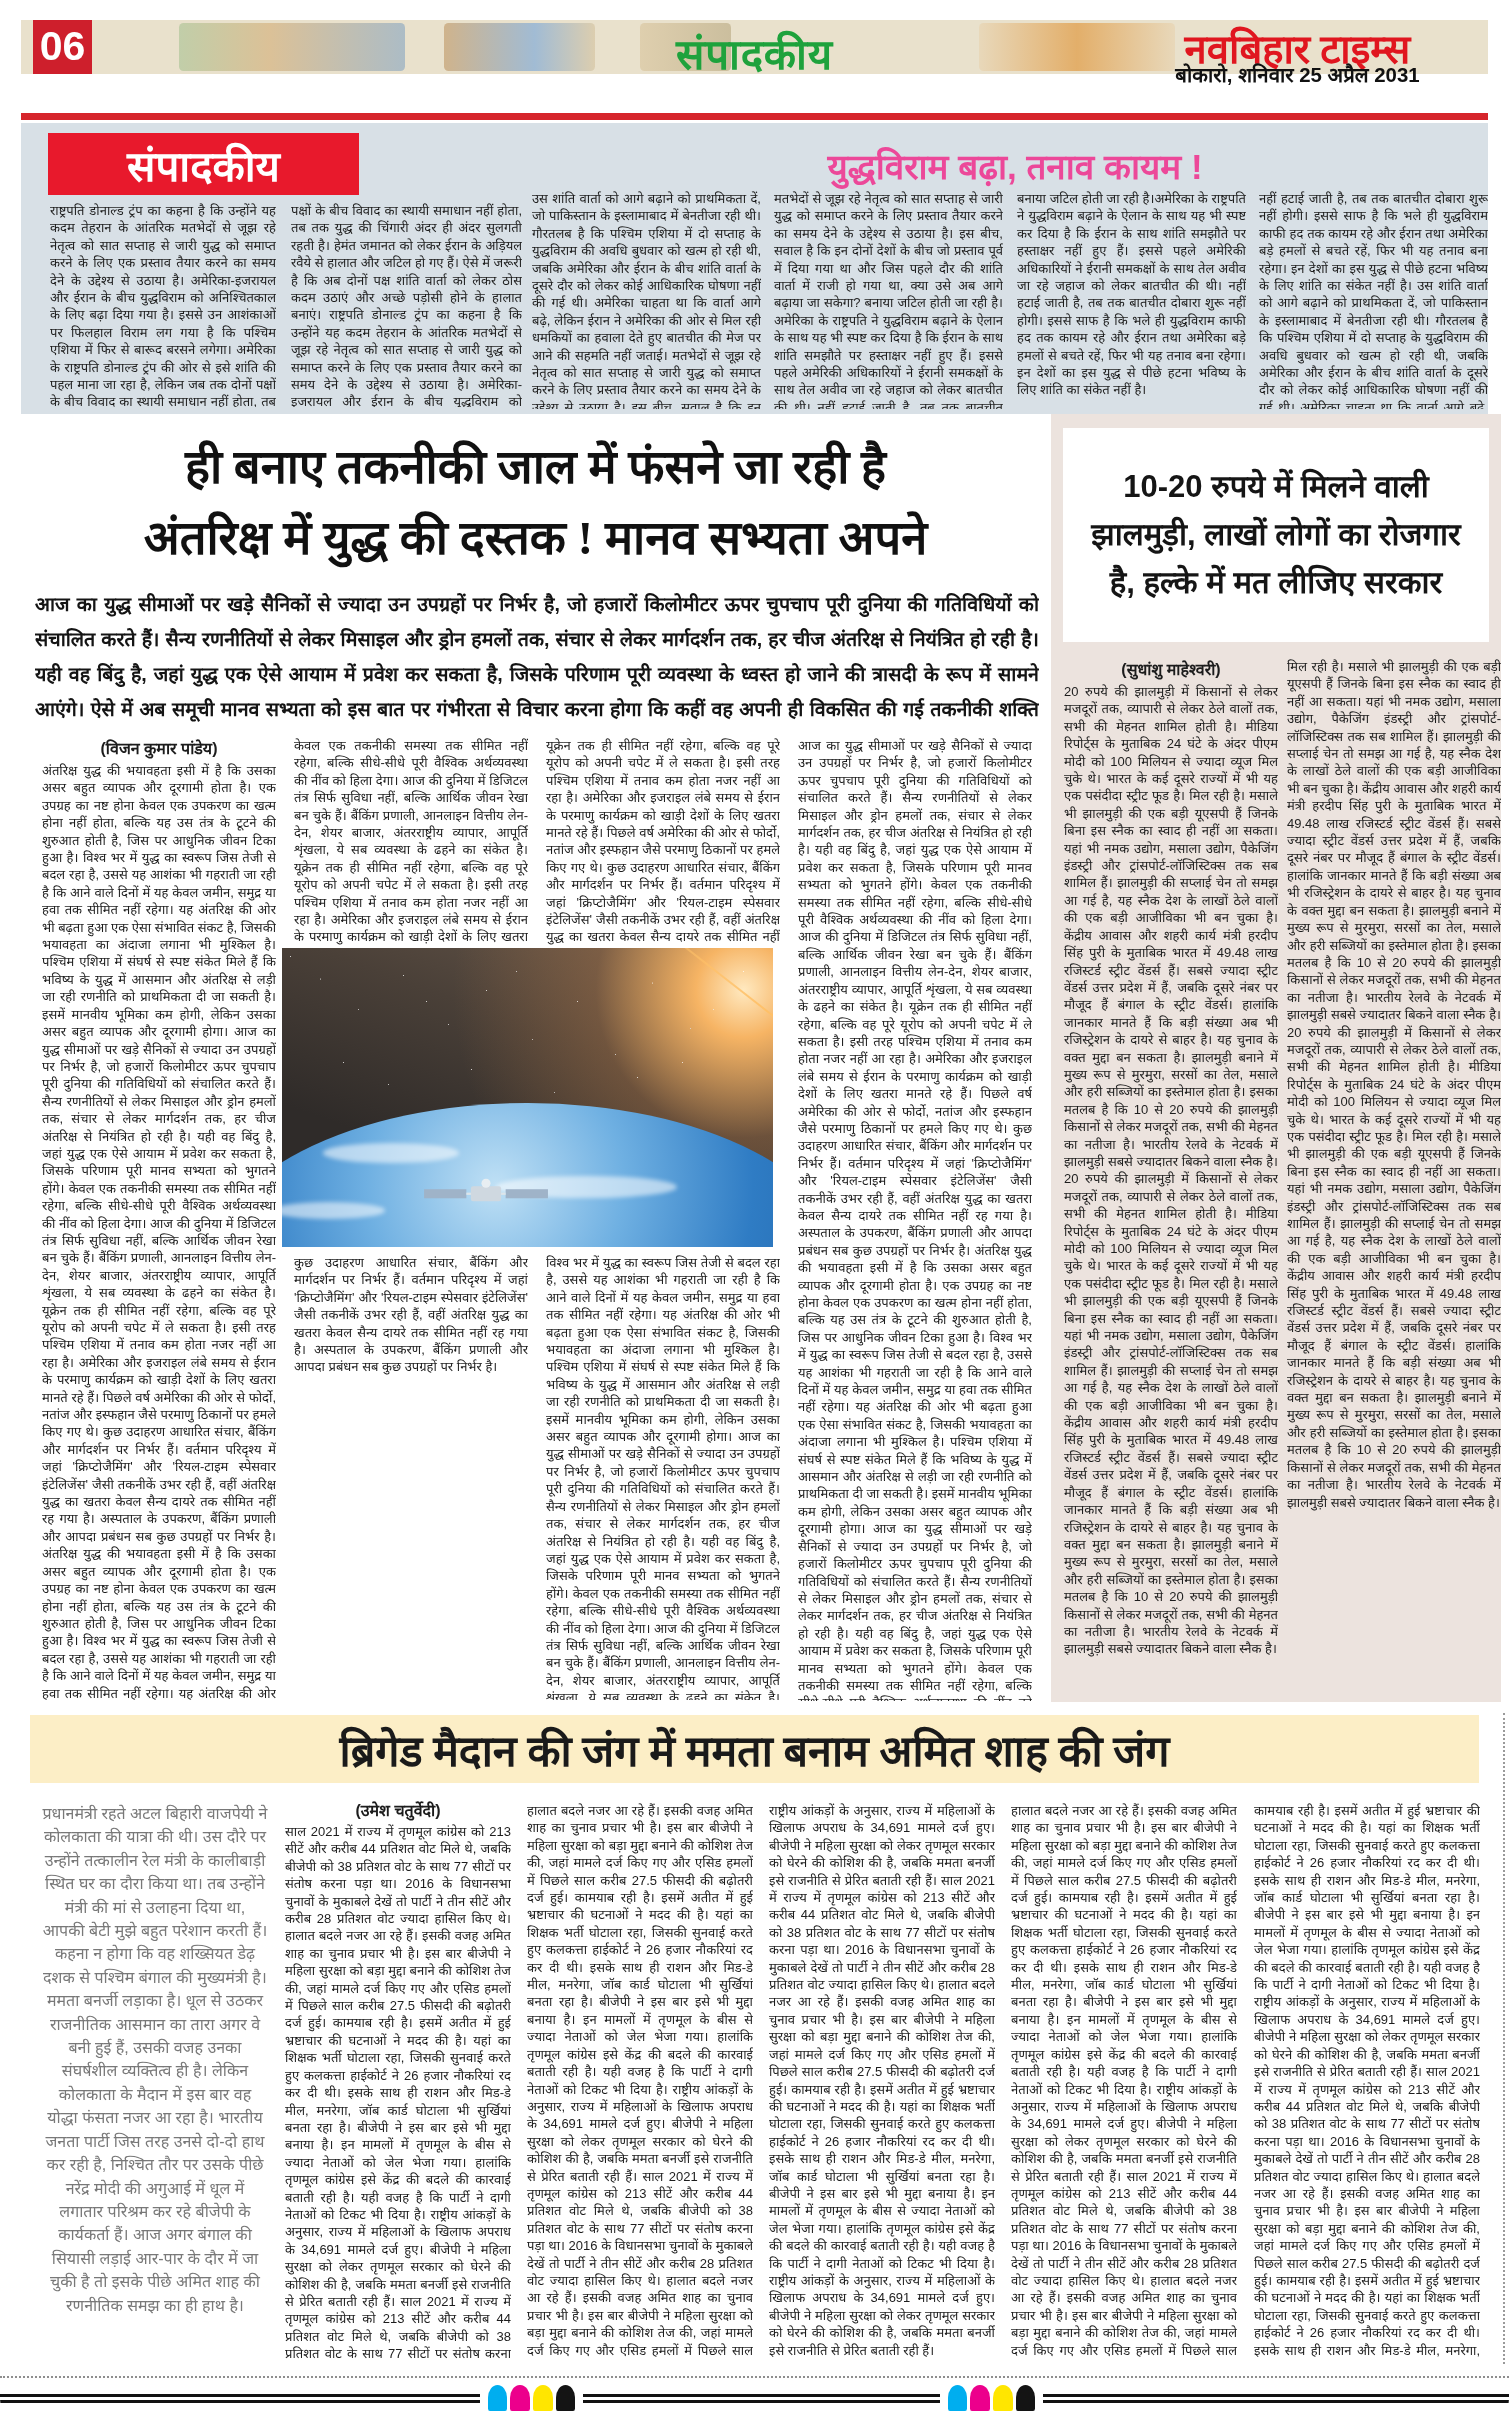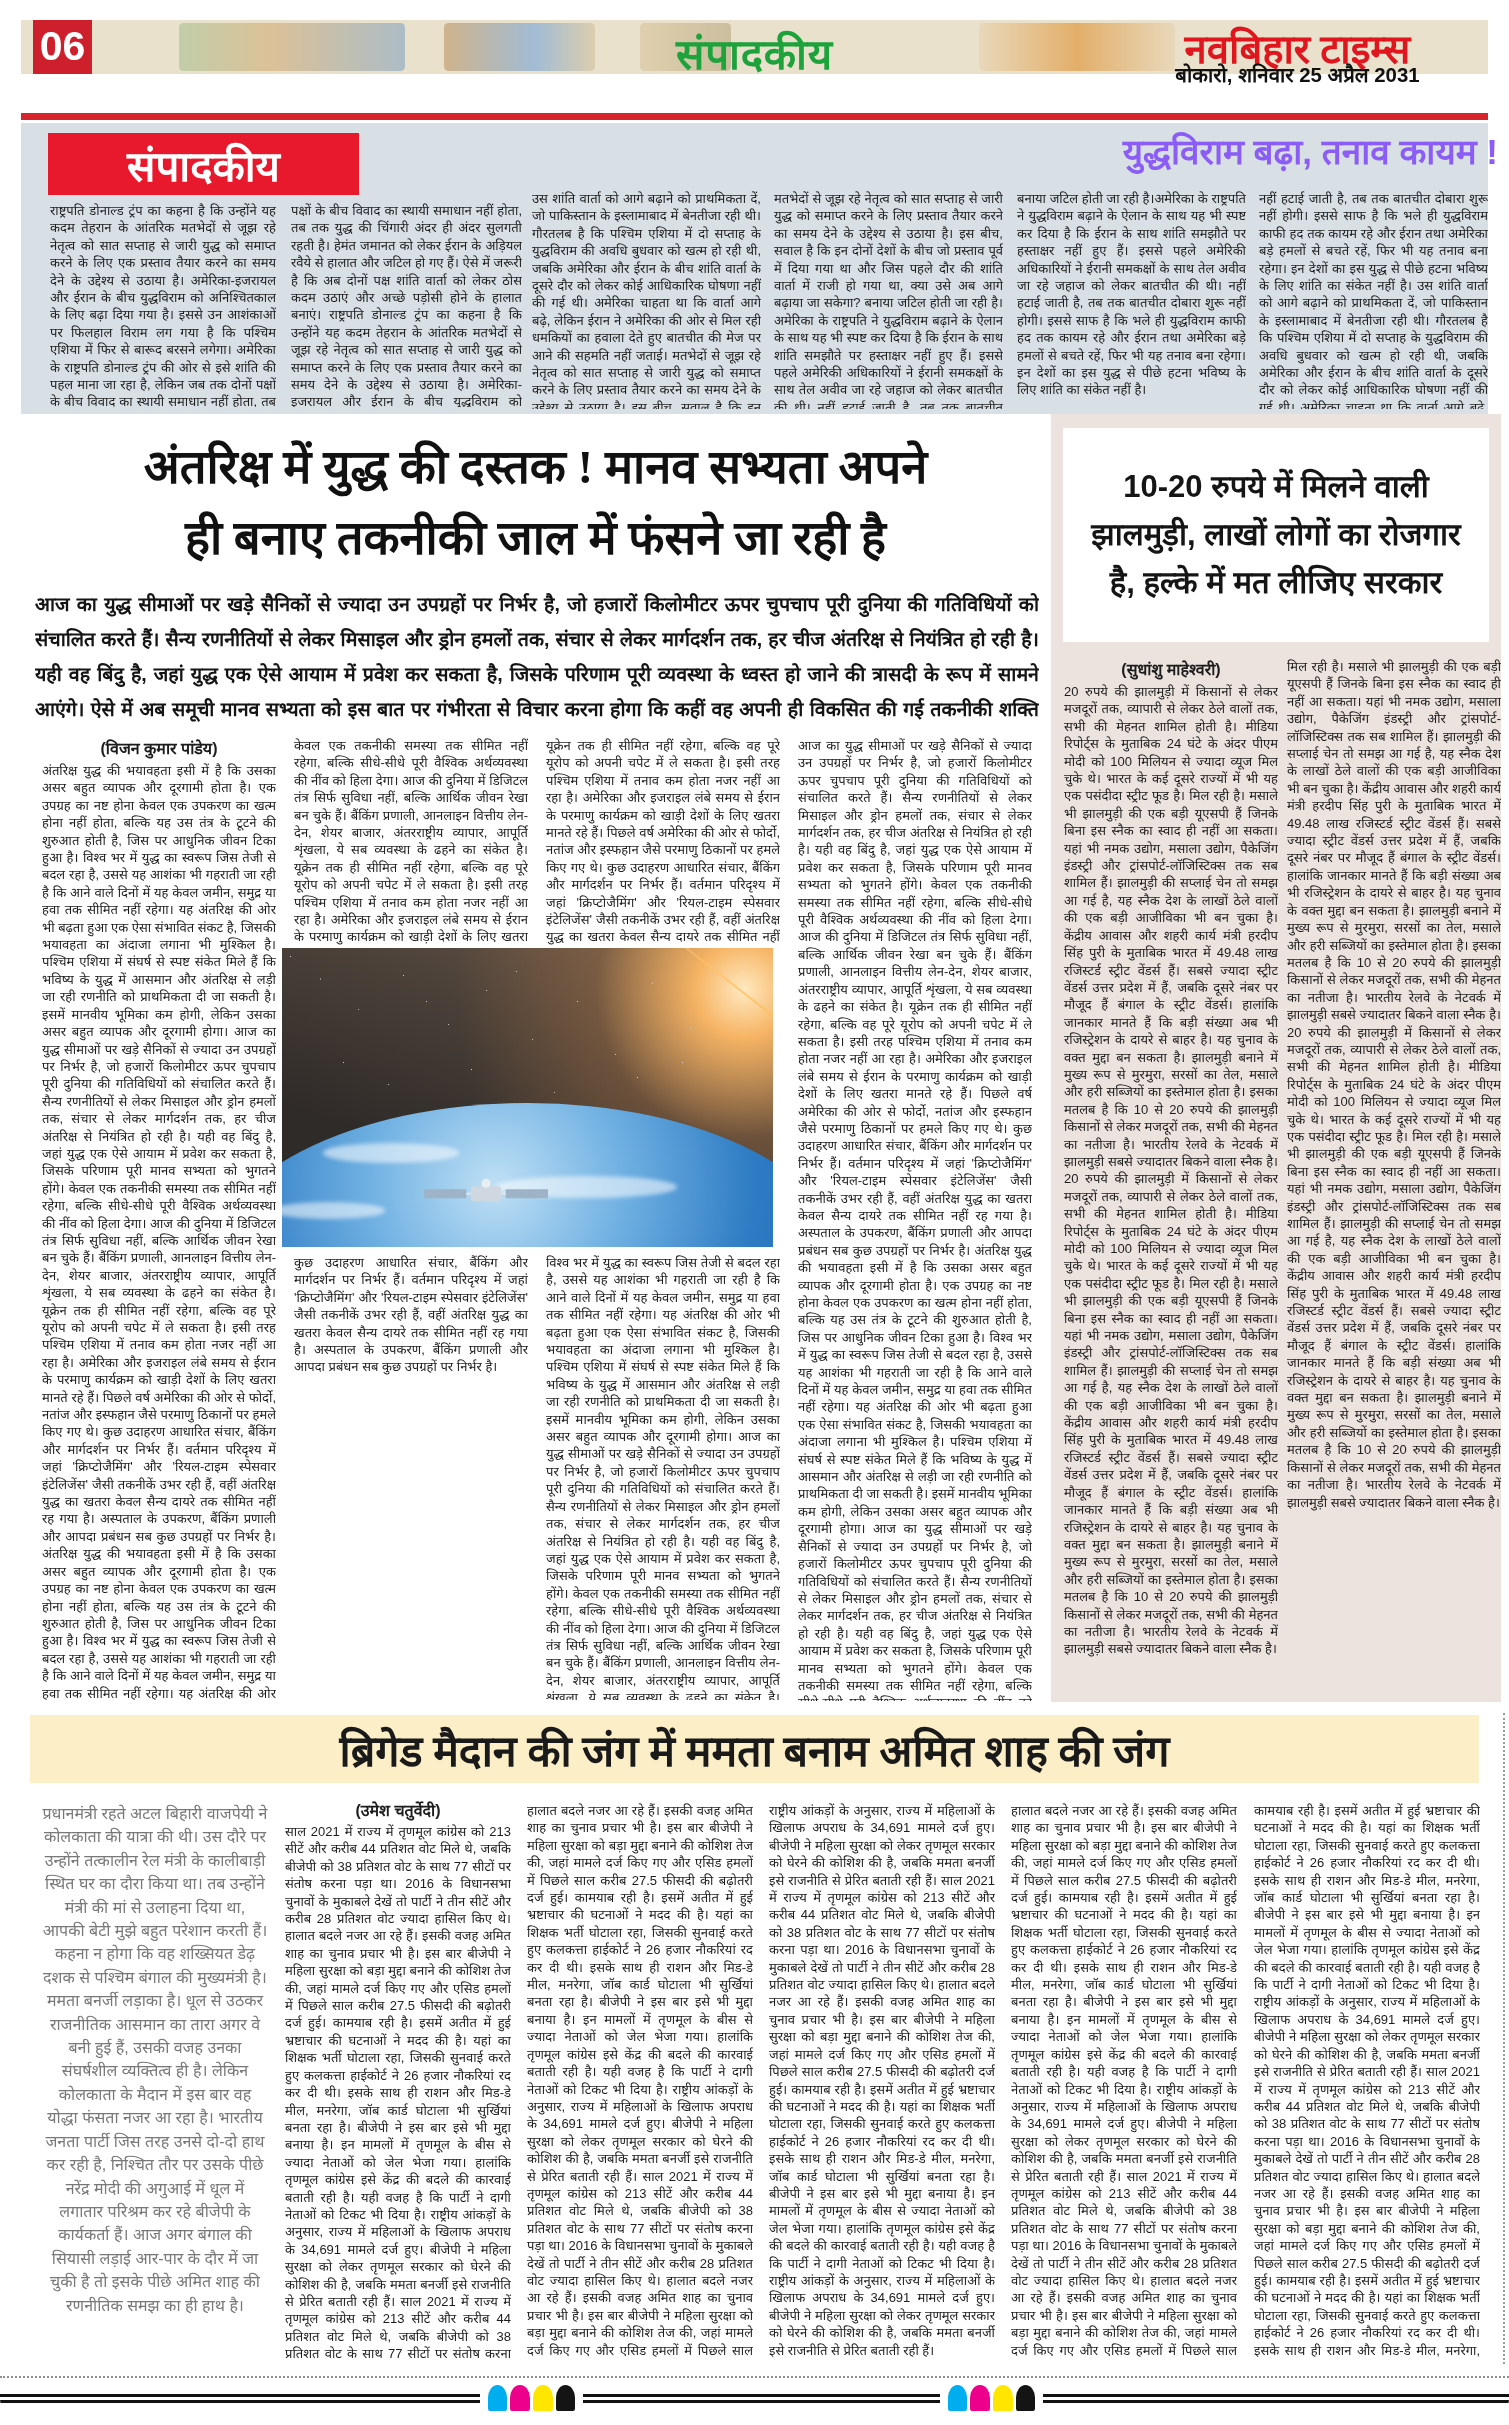--- a/index.html
+++ b/index.html
@@ -23,22 +23,22 @@
     font-size:40px; font-weight:bold; color:#e0161f; font-family:"Liberation Serif", serif; }
   .date-line { position:absolute; right:53px; top:60px; width:317px; text-align:center;
     font-size:20.4px; font-weight:bold; color:#111; }
   .red-rule { position:absolute; left:21px; top:113px; width:1467px; height:6.8px; background:#d6252c; }
 
   
   .top-band { position:absolute; left:21px; top:123px; width:1467px; height:291px; background:#d8e0e6; }
   .edit-box { position:absolute; left:48px; top:133px; width:311px; height:62px; background:#e8192c;
     color:#fff; font-size:42px; font-weight:bold; display:flex; align-items:center; justify-content:center; }
   .col { position:absolute; overflow:hidden; text-align:justify; font-size:13px; line-height:17.4px; color:#1d1d1d; }
-  .ceasefire-head { position:absolute; left:532px; top:127px; width:966px; height:47px; text-align:right;
-    font-size:35px; font-weight:bold; color:#8b5cf6; }
+  .ceasefire-head { position:absolute; left:532px; top:142px; width:966px; height:47px; text-align:center;
+    font-size:35px; font-weight:bold; color:#ec4899; }
 
   
   .space-head { position:absolute; left:30px; top:432px; width:1011px; height:148px; text-align:center;
     font-size:47px; line-height:71px; font-weight:bold; color:#111; font-family:"Liberation Serif", serif; }
   .space-lead { position:absolute; left:35px; top:587px; width:1004px; height:143px; overflow:hidden;
     font-size:19.6px; line-height:35px; font-weight:bold; text-align:justify; text-align-last:center; color:#141414; }
   .byline { font-weight:bold; text-align:center; font-size:16px; }
   .space-byline { position:absolute; left:42px; top:737px; width:234px; height:21px; }
   .photo { position:absolute; left:282px; top:948px; width:491px; height:299px; overflow:hidden;
     background:linear-gradient(200deg,#6b5a4c 0%,#4a4038 35%,#2f2b29 70%); }
@@ -104,22 +104,22 @@
   <div class="col" style="left:50px; top:202px; width:226px; height:205px;">राष्ट्रपति डोनाल्ड ट्रंप का कहना है कि उन्होंने यह कदम तेहरान के आंतरिक मतभेदों से जूझ रहे नेतृत्व को सात सप्ताह से जारी युद्ध को समाप्त करने के लिए एक प्रस्ताव तैयार करने का समय देने के उद्देश्य से उठाया है। अमेरिका-इजरायल और ईरान के बीच युद्धविराम को अनिश्चितकाल के लिए बढ़ा दिया गया है। इससे उन आशंकाओं पर फिलहाल विराम लग गया है कि पश्चिम एशिया में फिर से बारूद बरसने लगेगा। अमेरिका के राष्ट्रपति डोनाल्ड ट्रंप की ओर से इसे शांति की पहल माना जा रहा है, लेकिन जब तक दोनों पक्षों के बीच विवाद का स्थायी समाधान नहीं होता, तब तक युद्ध की चिंगारी अंदर ही अंदर सुलगती रहती है। हेमंत जमानत को लेकर ईरान के अड़ियल रवैये से हालात और जटिल हो गए हैं। ऐसे में जरूरी है कि अब दोनों पक्ष शांति वार्ता को लेकर ठोस कदम उठाएं और अच्छे पड़ोसी होने के हालात बनाएं।</div>
   <div class="col" style="left:291px; top:202px; width:231px; height:205px;">पक्षों के बीच विवाद का स्थायी समाधान नहीं होता, तब तक युद्ध की चिंगारी अंदर ही अंदर सुलगती रहती है। हेमंत जमानत को लेकर ईरान के अड़ियल रवैये से हालात और जटिल हो गए हैं। ऐसे में जरूरी है कि अब दोनों पक्ष शांति वार्ता को लेकर ठोस कदम उठाएं और अच्छे पड़ोसी होने के हालात बनाएं। राष्ट्रपति डोनाल्ड ट्रंप का कहना है कि उन्होंने यह कदम तेहरान के आंतरिक मतभेदों से जूझ रहे नेतृत्व को सात सप्ताह से जारी युद्ध को समाप्त करने के लिए एक प्रस्ताव तैयार करने का समय देने के उद्देश्य से उठाया है। अमेरिका-इजरायल और ईरान के बीच युद्धविराम को अनिश्चितकाल के लिए बढ़ा दिया गया है। इससे उन आशंकाओं पर फिलहाल विराम लग गया है कि पश्चिम एशिया में फिर से बारूद बरसने लगेगा। अमेरिका के राष्ट्रपति डोनाल्ड ट्रंप की ओर से इसे शांति की पहल माना जा रहा है, लेकिन जब तक दोनों पक्षों के बीच विवाद का स्थायी समाधान नहीं होता, तब तक युद्ध की चिंगारी अंदर ही अंदर सुलगती रहती है। हेमंत जमानत को लेकर ईरान के अड़ियल रवैये से हालात और जटिल हो गए हैं। ऐसे में जरूरी है कि अब दोनों पक्ष शांति वार्ता को लेकर ठोस कदम उठाएं और अच्छे पड़ोसी होने के हालात बनाएं।</div>
 
   <div class="ceasefire-head">युद्धविराम बढ़ा, तनाव कायम !</div>
   <div class="col" style="left:532px; top:190px; width:229px; height:219px;">उस शांति वार्ता को आगे बढ़ाने को प्राथमिकता दें, जो पाकिस्तान के इस्लामाबाद में बेनतीजा रही थी। गौरतलब है कि पश्चिम एशिया में दो सप्ताह के युद्धविराम की अवधि बुधवार को खत्म हो रही थी, जबकि अमेरिका और ईरान के बीच शांति वार्ता के दूसरे दौर को लेकर कोई आधिकारिक घोषणा नहीं की गई थी। अमेरिका चाहता था कि वार्ता आगे बढ़े, लेकिन ईरान ने अमेरिका की ओर से मिल रही धमकियों का हवाला देते हुए बातचीत की मेज पर आने की सहमति नहीं जताई। मतभेदों से जूझ रहे नेतृत्व को सात सप्ताह से जारी युद्ध को समाप्त करने के लिए प्रस्ताव तैयार करने का समय देने के उद्देश्य से उठाया है। इस बीच, सवाल है कि इन दोनों देशों के बीच जो प्रस्ताव पूर्व में दिया गया था और जिस पहले दौर की शांति वार्ता में राजी हो गया था, क्या उसे अब आगे बढ़ाया जा सकेगा? बनाया जटिल होती जा रही है।अमेरिका के राष्ट्रपति ने युद्धविराम बढ़ाने के ऐलान के साथ यह भी स्पष्ट कर दिया है कि ईरान के साथ शांति समझौते पर हस्ताक्षर नहीं हुए हैं। इससे पहले अमेरिकी अधिकारियों ने ईरानी समकक्षों के साथ तेल अवीव जा रहे जहाज को लेकर बातचीत की थी। नहीं हटाई जाती है, तब तक बातचीत दोबारा शुरू नहीं होगी। इससे साफ है कि भले ही युद्धविराम काफी हद तक कायम रहे और ईरान तथा अमेरिका बड़े हमलों से बचते रहें, फिर भी यह तनाव बना रहेगा। इन देशों का इस युद्ध से पीछे हटना भविष्य के लिए शांति का संकेत नहीं है।</div>
   <div class="col" style="left:774px; top:190px; width:229px; height:219px;">मतभेदों से जूझ रहे नेतृत्व को सात सप्ताह से जारी युद्ध को समाप्त करने के लिए प्रस्ताव तैयार करने का समय देने के उद्देश्य से उठाया है। इस बीच, सवाल है कि इन दोनों देशों के बीच जो प्रस्ताव पूर्व में दिया गया था और जिस पहले दौर की शांति वार्ता में राजी हो गया था, क्या उसे अब आगे बढ़ाया जा सकेगा? बनाया जटिल होती जा रही है।अमेरिका के राष्ट्रपति ने युद्धविराम बढ़ाने के ऐलान के साथ यह भी स्पष्ट कर दिया है कि ईरान के साथ शांति समझौते पर हस्ताक्षर नहीं हुए हैं। इससे पहले अमेरिकी अधिकारियों ने ईरानी समकक्षों के साथ तेल अवीव जा रहे जहाज को लेकर बातचीत की थी। नहीं हटाई जाती है, तब तक बातचीत दोबारा शुरू नहीं होगी। इससे साफ है कि भले ही युद्धविराम काफी हद तक कायम रहे और ईरान तथा अमेरिका बड़े हमलों से बचते रहें, फिर भी यह तनाव बना रहेगा। इन देशों का इस युद्ध से पीछे हटना भविष्य के लिए शांति का संकेत नहीं है।</div>
   <div class="col" style="left:1017px; top:190px; width:229px; height:219px;">बनाया जटिल होती जा रही है।अमेरिका के राष्ट्रपति ने युद्धविराम बढ़ाने के ऐलान के साथ यह भी स्पष्ट कर दिया है कि ईरान के साथ शांति समझौते पर हस्ताक्षर नहीं हुए हैं। इससे पहले अमेरिकी अधिकारियों ने ईरानी समकक्षों के साथ तेल अवीव जा रहे जहाज को लेकर बातचीत की थी। नहीं हटाई जाती है, तब तक बातचीत दोबारा शुरू नहीं होगी। इससे साफ है कि भले ही युद्धविराम काफी हद तक कायम रहे और ईरान तथा अमेरिका बड़े हमलों से बचते रहें, फिर भी यह तनाव बना रहेगा। इन देशों का इस युद्ध से पीछे हटना भविष्य के लिए शांति का संकेत नहीं है।</div>
   <div class="col" style="left:1259px; top:190px; width:229px; height:219px;">नहीं हटाई जाती है, तब तक बातचीत दोबारा शुरू नहीं होगी। इससे साफ है कि भले ही युद्धविराम काफी हद तक कायम रहे और ईरान तथा अमेरिका बड़े हमलों से बचते रहें, फिर भी यह तनाव बना रहेगा। इन देशों का इस युद्ध से पीछे हटना भविष्य के लिए शांति का संकेत नहीं है। उस शांति वार्ता को आगे बढ़ाने को प्राथमिकता दें, जो पाकिस्तान के इस्लामाबाद में बेनतीजा रही थी। गौरतलब है कि पश्चिम एशिया में दो सप्ताह के युद्धविराम की अवधि बुधवार को खत्म हो रही थी, जबकि अमेरिका और ईरान के बीच शांति वार्ता के दूसरे दौर को लेकर कोई आधिकारिक घोषणा नहीं की गई थी। अमेरिका चाहता था कि वार्ता आगे बढ़े, लेकिन ईरान ने अमेरिका की ओर से मिल रही धमकियों का हवाला देते हुए बातचीत की मेज पर आने की सहमति नहीं जताई। मतभेदों से जूझ रहे नेतृत्व को सात सप्ताह से जारी युद्ध को समाप्त करने के लिए प्रस्ताव तैयार करने का समय देने के उद्देश्य से उठाया है। इस बीच, सवाल है कि इन दोनों देशों के बीच जो प्रस्ताव पूर्व में दिया गया था और जिस पहले दौर की शांति वार्ता में राजी हो गया था, क्या उसे अब आगे बढ़ाया जा सकेगा? बनाया जटिल होती जा रही है।अमेरिका के राष्ट्रपति ने युद्धविराम बढ़ाने के ऐलान के साथ यह भी स्पष्ट कर दिया है कि ईरान के साथ शांति समझौते पर हस्ताक्षर नहीं हुए हैं। इससे पहले अमेरिकी अधिकारियों ने ईरानी समकक्षों के साथ तेल अवीव जा रहे जहाज को लेकर बातचीत की थी। नहीं हटाई जाती है, तब तक बातचीत दोबारा शुरू नहीं होगी। इससे साफ है कि भले ही युद्धविराम काफी हद तक कायम रहे और ईरान तथा अमेरिका बड़े हमलों से बचते रहें, फिर भी यह तनाव बना रहेगा। इन देशों का इस युद्ध से पीछे हटना भविष्य के लिए शांति का संकेत नहीं है।</div>
 
   <div class="space-head">
+    <div>ही बनाए तकनीकी जाल में फंसने जा रही है</div>
     <div>अंतरिक्ष में युद्ध की दस्तक ! मानव सभ्यता अपने</div>
-    <div>ही बनाए तकनीकी जाल में फंसने जा रही है</div>
   </div>
   <div class="space-lead">आज का युद्ध सीमाओं पर खड़े सैनिकों से ज्यादा उन उपग्रहों पर निर्भर है, जो हजारों किलोमीटर ऊपर चुपचाप पूरी दुनिया की गतिविधियों को संचालित करते हैं। सैन्य रणनीतियों से लेकर मिसाइल और ड्रोन हमलों तक, संचार से लेकर मार्गदर्शन तक, हर चीज अंतरिक्ष से नियंत्रित हो रही है। यही वह बिंदु है, जहां युद्ध एक ऐसे आयाम में प्रवेश कर सकता है, जिसके परिणाम पूरी व्यवस्था के ध्वस्त हो जाने की त्रासदी के रूप में सामने आएंगे। ऐसे में अब समूची मानव सभ्यता को इस बात पर गंभीरता से विचार करना होगा कि कहीं वह अपनी ही विकसित की गई तकनीकी शक्ति को अपने विनाश का साधन तो नहीं बना रही है?</div>
   <div class="byline space-byline">(विजन कुमार पांडेय)</div>
 
   <div class="col" style="left:42px; top:762px; width:234px; height:938px;">अंतरिक्ष युद्ध की भयावहता इसी में है कि उसका असर बहुत व्यापक और दूरगामी होता है। एक उपग्रह का नष्ट होना केवल एक उपकरण का खत्म होना नहीं होता, बल्कि यह उस तंत्र के टूटने की शुरुआत होती है, जिस पर आधुनिक जीवन टिका हुआ है। विश्व भर में युद्ध का स्वरूप जिस तेजी से बदल रहा है, उससे यह आशंका भी गहराती जा रही है कि आने वाले दिनों में यह केवल जमीन, समुद्र या हवा तक सीमित नहीं रहेगा। यह अंतरिक्ष की ओर भी बढ़ता हुआ एक ऐसा संभावित संकट है, जिसकी भयावहता का अंदाजा लगाना भी मुश्किल है। पश्चिम एशिया में संघर्ष से स्पष्ट संकेत मिले हैं कि भविष्य के युद्ध में आसमान और अंतरिक्ष से लड़ी जा रही रणनीति को प्राथमिकता दी जा सकती है। इसमें मानवीय भूमिका कम होगी, लेकिन उसका असर बहुत व्यापक और दूरगामी होगा। आज का युद्ध सीमाओं पर खड़े सैनिकों से ज्यादा उन उपग्रहों पर निर्भर है, जो हजारों किलोमीटर ऊपर चुपचाप पूरी दुनिया की गतिविधियों को संचालित करते हैं। सैन्य रणनीतियों से लेकर मिसाइल और ड्रोन हमलों तक, संचार से लेकर मार्गदर्शन तक, हर चीज अंतरिक्ष से नियंत्रित हो रही है। यही वह बिंदु है, जहां युद्ध एक ऐसे आयाम में प्रवेश कर सकता है, जिसके परिणाम पूरी मानव सभ्यता को भुगतने होंगे। केवल एक तकनीकी समस्या तक सीमित नहीं रहेगा, बल्कि सीधे-सीधे पूरी वैश्विक अर्थव्यवस्था की नींव को हिला देगा। आज की दुनिया में डिजिटल तंत्र सिर्फ सुविधा नहीं, बल्कि आर्थिक जीवन रेखा बन चुके हैं। बैंकिंग प्रणाली, आनलाइन वित्तीय लेन-देन, शेयर बाजार, अंतरराष्ट्रीय व्यापार, आपूर्ति शृंखला, ये सब व्यवस्था के ढहने का संकेत है। यूक्रेन तक ही सीमित नहीं रहेगा, बल्कि वह पूरे यूरोप को अपनी चपेट में ले सकता है। इसी तरह पश्चिम एशिया में तनाव कम होता नजर नहीं आ रहा है। अमेरिका और इजराइल लंबे समय से ईरान के परमाणु कार्यक्रम को खाड़ी देशों के लिए खतरा मानते रहे हैं। पिछले वर्ष अमेरिका की ओर से फोर्दो, नतांज और इस्फहान जैसे परमाणु ठिकानों पर हमले किए गए थे। कुछ उदाहरण आधारित संचार, बैंकिंग और मार्गदर्शन पर निर्भर हैं। वर्तमान परिदृश्य में जहां 'क्रिप्टोजैमिंग' और 'रियल-टाइम स्पेसवार इंटेलिजेंस' जैसी तकनीकें उभर रही हैं, वहीं अंतरिक्ष युद्ध का खतरा केवल सैन्य दायरे तक सीमित नहीं रह गया है। अस्पताल के उपकरण, बैंकिंग प्रणाली और आपदा प्रबंधन सब कुछ उपग्रहों पर निर्भर है। अंतरिक्ष युद्ध की भयावहता इसी में है कि उसका असर बहुत व्यापक और दूरगामी होता है। एक उपग्रह का नष्ट होना केवल एक उपकरण का खत्म होना नहीं होता, बल्कि यह उस तंत्र के टूटने की शुरुआत होती है, जिस पर आधुनिक जीवन टिका हुआ है। विश्व भर में युद्ध का स्वरूप जिस तेजी से बदल रहा है, उससे यह आशंका भी गहराती जा रही है कि आने वाले दिनों में यह केवल जमीन, समुद्र या हवा तक सीमित नहीं रहेगा। यह अंतरिक्ष की ओर भी बढ़ता हुआ एक ऐसा संभावित संकट है, जिसकी भयावहता का अंदाजा लगाना भी मुश्किल है। पश्चिम एशिया में संघर्ष से स्पष्ट संकेत मिले हैं कि भविष्य के युद्ध में आसमान और अंतरिक्ष से लड़ी जा रही रणनीति को प्राथमिकता दी जा सकती है। इसमें मानवीय भूमिका कम होगी, लेकिन उसका असर बहुत व्यापक और दूरगामी होगा। आज का युद्ध सीमाओं पर खड़े सैनिकों से ज्यादा उन उपग्रहों पर निर्भर है, जो हजारों किलोमीटर ऊपर चुपचाप पूरी दुनिया की गतिविधियों को संचालित करते हैं। सैन्य रणनीतियों से लेकर मिसाइल और ड्रोन हमलों तक, संचार से लेकर मार्गदर्शन तक, हर चीज अंतरिक्ष से नियंत्रित हो रही है। यही वह बिंदु है, जहां युद्ध एक ऐसे आयाम में प्रवेश कर सकता है, जिसके परिणाम पूरी मानव सभ्यता को भुगतने होंगे। केवल एक तकनीकी समस्या तक सीमित नहीं रहेगा, बल्कि सीधे-सीधे पूरी वैश्विक अर्थव्यवस्था की नींव को हिला देगा। आज की दुनिया में डिजिटल तंत्र सिर्फ सुविधा नहीं, बल्कि आर्थिक जीवन रेखा बन चुके हैं। बैंकिंग प्रणाली, आनलाइन वित्तीय लेन-देन, शेयर बाजार, अंतरराष्ट्रीय व्यापार, आपूर्ति शृंखला, ये सब व्यवस्था के ढहने का संकेत है। यूक्रेन तक ही सीमित नहीं रहेगा, बल्कि वह पूरे यूरोप को अपनी चपेट में ले सकता है। इसी तरह पश्चिम एशिया में तनाव कम होता नजर नहीं आ रहा है। अमेरिका और इजराइल लंबे समय से ईरान के परमाणु कार्यक्रम को खाड़ी देशों के लिए खतरा मानते रहे हैं। पिछले वर्ष अमेरिका की ओर से फोर्दो, नतांज और इस्फहान जैसे परमाणु ठिकानों पर हमले किए गए थे। कुछ उदाहरण आधारित संचार, बैंकिंग और मार्गदर्शन पर निर्भर हैं। वर्तमान परिदृश्य में जहां 'क्रिप्टोजैमिंग' और 'रियल-टाइम स्पेसवार इंटेलिजेंस' जैसी तकनीकें उभर रही हैं, वहीं अंतरिक्ष युद्ध का खतरा केवल सैन्य दायरे तक सीमित नहीं रह गया है। अस्पताल के उपकरण, बैंकिंग प्रणाली और आपदा प्रबंधन सब कुछ उपग्रहों पर निर्भर है।</div>
   <div class="col" style="left:294px; top:737px; width:234px; height:208px;">केवल एक तकनीकी समस्या तक सीमित नहीं रहेगा, बल्कि सीधे-सीधे पूरी वैश्विक अर्थव्यवस्था की नींव को हिला देगा। आज की दुनिया में डिजिटल तंत्र सिर्फ सुविधा नहीं, बल्कि आर्थिक जीवन रेखा बन चुके हैं। बैंकिंग प्रणाली, आनलाइन वित्तीय लेन-देन, शेयर बाजार, अंतरराष्ट्रीय व्यापार, आपूर्ति शृंखला, ये सब व्यवस्था के ढहने का संकेत है। यूक्रेन तक ही सीमित नहीं रहेगा, बल्कि वह पूरे यूरोप को अपनी चपेट में ले सकता है। इसी तरह पश्चिम एशिया में तनाव कम होता नजर नहीं आ रहा है। अमेरिका और इजराइल लंबे समय से ईरान के परमाणु कार्यक्रम को खाड़ी देशों के लिए खतरा मानते रहे हैं। पिछले वर्ष अमेरिका की ओर से फोर्दो, नतांज और इस्फहान जैसे परमाणु ठिकानों पर हमले किए गए थे। कुछ उदाहरण आधारित संचार, बैंकिंग और मार्गदर्शन पर निर्भर हैं। वर्तमान परिदृश्य में जहां 'क्रिप्टोजैमिंग' और 'रियल-टाइम स्पेसवार इंटेलिजेंस' जैसी तकनीकें उभर रही हैं, वहीं अंतरिक्ष युद्ध का खतरा केवल सैन्य दायरे तक सीमित नहीं रह गया है। अस्पताल के उपकरण, बैंकिंग प्रणाली और आपदा प्रबंधन सब कुछ उपग्रहों पर निर्भर है।</div>
   <div class="col" style="left:546px; top:737px; width:234px; height:208px;">यूक्रेन तक ही सीमित नहीं रहेगा, बल्कि वह पूरे यूरोप को अपनी चपेट में ले सकता है। इसी तरह पश्चिम एशिया में तनाव कम होता नजर नहीं आ रहा है। अमेरिका और इजराइल लंबे समय से ईरान के परमाणु कार्यक्रम को खाड़ी देशों के लिए खतरा मानते रहे हैं। पिछले वर्ष अमेरिका की ओर से फोर्दो, नतांज और इस्फहान जैसे परमाणु ठिकानों पर हमले किए गए थे। कुछ उदाहरण आधारित संचार, बैंकिंग और मार्गदर्शन पर निर्भर हैं। वर्तमान परिदृश्य में जहां 'क्रिप्टोजैमिंग' और 'रियल-टाइम स्पेसवार इंटेलिजेंस' जैसी तकनीकें उभर रही हैं, वहीं अंतरिक्ष युद्ध का खतरा केवल सैन्य दायरे तक सीमित नहीं रह गया है। अस्पताल के उपकरण, बैंकिंग प्रणाली और आपदा प्रबंधन सब कुछ उपग्रहों पर निर्भर है।</div>
   <div class="col" style="left:294px; top:1254px; width:234px; height:446px;">कुछ उदाहरण आधारित संचार, बैंकिंग और मार्गदर्शन पर निर्भर हैं। वर्तमान परिदृश्य में जहां 'क्रिप्टोजैमिंग' और 'रियल-टाइम स्पेसवार इंटेलिजेंस' जैसी तकनीकें उभर रही हैं, वहीं अंतरिक्ष युद्ध का खतरा केवल सैन्य दायरे तक सीमित नहीं रह गया है। अस्पताल के उपकरण, बैंकिंग प्रणाली और आपदा प्रबंधन सब कुछ उपग्रहों पर निर्भर है।</div>
   <div class="col" style="left:546px; top:1254px; width:234px; height:446px;">विश्व भर में युद्ध का स्वरूप जिस तेजी से बदल रहा है, उससे यह आशंका भी गहराती जा रही है कि आने वाले दिनों में यह केवल जमीन, समुद्र या हवा तक सीमित नहीं रहेगा। यह अंतरिक्ष की ओर भी बढ़ता हुआ एक ऐसा संभावित संकट है, जिसकी भयावहता का अंदाजा लगाना भी मुश्किल है। पश्चिम एशिया में संघर्ष से स्पष्ट संकेत मिले हैं कि भविष्य के युद्ध में आसमान और अंतरिक्ष से लड़ी जा रही रणनीति को प्राथमिकता दी जा सकती है। इसमें मानवीय भूमिका कम होगी, लेकिन उसका असर बहुत व्यापक और दूरगामी होगा। आज का युद्ध सीमाओं पर खड़े सैनिकों से ज्यादा उन उपग्रहों पर निर्भर है, जो हजारों किलोमीटर ऊपर चुपचाप पूरी दुनिया की गतिविधियों को संचालित करते हैं। सैन्य रणनीतियों से लेकर मिसाइल और ड्रोन हमलों तक, संचार से लेकर मार्गदर्शन तक, हर चीज अंतरिक्ष से नियंत्रित हो रही है। यही वह बिंदु है, जहां युद्ध एक ऐसे आयाम में प्रवेश कर सकता है, जिसके परिणाम पूरी मानव सभ्यता को भुगतने होंगे। केवल एक तकनीकी समस्या तक सीमित नहीं रहेगा, बल्कि सीधे-सीधे पूरी वैश्विक अर्थव्यवस्था की नींव को हिला देगा। आज की दुनिया में डिजिटल तंत्र सिर्फ सुविधा नहीं, बल्कि आर्थिक जीवन रेखा बन चुके हैं। बैंकिंग प्रणाली, आनलाइन वित्तीय लेन-देन, शेयर बाजार, अंतरराष्ट्रीय व्यापार, आपूर्ति शृंखला, ये सब व्यवस्था के ढहने का संकेत है। यूक्रेन तक ही सीमित नहीं रहेगा, बल्कि वह पूरे यूरोप को अपनी चपेट में ले सकता है। इसी तरह पश्चिम एशिया में तनाव कम होता नजर नहीं आ रहा है। अमेरिका और इजराइल लंबे समय से ईरान के परमाणु कार्यक्रम को खाड़ी देशों के लिए खतरा मानते रहे हैं। पिछले वर्ष अमेरिका की ओर से फोर्दो, नतांज और इस्फहान जैसे परमाणु ठिकानों पर हमले किए गए थे। कुछ उदाहरण आधारित संचार, बैंकिंग और मार्गदर्शन पर निर्भर हैं। वर्तमान परिदृश्य में जहां 'क्रिप्टोजैमिंग' और 'रियल-टाइम स्पेसवार इंटेलिजेंस' जैसी तकनीकें उभर रही हैं, वहीं अंतरिक्ष युद्ध का खतरा केवल सैन्य दायरे तक सीमित नहीं रह गया है। अस्पताल के उपकरण, बैंकिंग प्रणाली और आपदा प्रबंधन सब कुछ उपग्रहों पर निर्भर है।</div>
   <div class="col" style="left:798px; top:737px; width:234px; height:964px;">आज का युद्ध सीमाओं पर खड़े सैनिकों से ज्यादा उन उपग्रहों पर निर्भर है, जो हजारों किलोमीटर ऊपर चुपचाप पूरी दुनिया की गतिविधियों को संचालित करते हैं। सैन्य रणनीतियों से लेकर मिसाइल और ड्रोन हमलों तक, संचार से लेकर मार्गदर्शन तक, हर चीज अंतरिक्ष से नियंत्रित हो रही है। यही वह बिंदु है, जहां युद्ध एक ऐसे आयाम में प्रवेश कर सकता है, जिसके परिणाम पूरी मानव सभ्यता को भुगतने होंगे। केवल एक तकनीकी समस्या तक सीमित नहीं रहेगा, बल्कि सीधे-सीधे पूरी वैश्विक अर्थव्यवस्था की नींव को हिला देगा। आज की दुनिया में डिजिटल तंत्र सिर्फ सुविधा नहीं, बल्कि आर्थिक जीवन रेखा बन चुके हैं। बैंकिंग प्रणाली, आनलाइन वित्तीय लेन-देन, शेयर बाजार, अंतरराष्ट्रीय व्यापार, आपूर्ति शृंखला, ये सब व्यवस्था के ढहने का संकेत है। यूक्रेन तक ही सीमित नहीं रहेगा, बल्कि वह पूरे यूरोप को अपनी चपेट में ले सकता है। इसी तरह पश्चिम एशिया में तनाव कम होता नजर नहीं आ रहा है। अमेरिका और इजराइल लंबे समय से ईरान के परमाणु कार्यक्रम को खाड़ी देशों के लिए खतरा मानते रहे हैं। पिछले वर्ष अमेरिका की ओर से फोर्दो, नतांज और इस्फहान जैसे परमाणु ठिकानों पर हमले किए गए थे। कुछ उदाहरण आधारित संचार, बैंकिंग और मार्गदर्शन पर निर्भर हैं। वर्तमान परिदृश्य में जहां 'क्रिप्टोजैमिंग' और 'रियल-टाइम स्पेसवार इंटेलिजेंस' जैसी तकनीकें उभर रही हैं, वहीं अंतरिक्ष युद्ध का खतरा केवल सैन्य दायरे तक सीमित नहीं रह गया है। अस्पताल के उपकरण, बैंकिंग प्रणाली और आपदा प्रबंधन सब कुछ उपग्रहों पर निर्भर है। अंतरिक्ष युद्ध की भयावहता इसी में है कि उसका असर बहुत व्यापक और दूरगामी होता है। एक उपग्रह का नष्ट होना केवल एक उपकरण का खत्म होना नहीं होता, बल्कि यह उस तंत्र के टूटने की शुरुआत होती है, जिस पर आधुनिक जीवन टिका हुआ है। विश्व भर में युद्ध का स्वरूप जिस तेजी से बदल रहा है, उससे यह आशंका भी गहराती जा रही है कि आने वाले दिनों में यह केवल जमीन, समुद्र या हवा तक सीमित नहीं रहेगा। यह अंतरिक्ष की ओर भी बढ़ता हुआ एक ऐसा संभावित संकट है, जिसकी भयावहता का अंदाजा लगाना भी मुश्किल है। पश्चिम एशिया में संघर्ष से स्पष्ट संकेत मिले हैं कि भविष्य के युद्ध में आसमान और अंतरिक्ष से लड़ी जा रही रणनीति को प्राथमिकता दी जा सकती है। इसमें मानवीय भूमिका कम होगी, लेकिन उसका असर बहुत व्यापक और दूरगामी होगा। आज का युद्ध सीमाओं पर खड़े सैनिकों से ज्यादा उन उपग्रहों पर निर्भर है, जो हजारों किलोमीटर ऊपर चुपचाप पूरी दुनिया की गतिविधियों को संचालित करते हैं। सैन्य रणनीतियों से लेकर मिसाइल और ड्रोन हमलों तक, संचार से लेकर मार्गदर्शन तक, हर चीज अंतरिक्ष से नियंत्रित हो रही है। यही वह बिंदु है, जहां युद्ध एक ऐसे आयाम में प्रवेश कर सकता है, जिसके परिणाम पूरी मानव सभ्यता को भुगतने होंगे। केवल एक तकनीकी समस्या तक सीमित नहीं रहेगा, बल्कि सीधे-सीधे पूरी वैश्विक अर्थव्यवस्था की नींव को हिला देगा। आज की दुनिया में डिजिटल तंत्र सिर्फ सुविधा नहीं, बल्कि आर्थिक जीवन रेखा बन चुके हैं। बैंकिंग प्रणाली, आनलाइन वित्तीय लेन-देन, शेयर बाजार, अंतरराष्ट्रीय व्यापार, आपूर्ति शृंखला, ये सब व्यवस्था के ढहने का संकेत है। यूक्रेन तक ही सीमित नहीं रहेगा, बल्कि वह पूरे यूरोप को अपनी चपेट में ले सकता है। इसी तरह पश्चिम एशिया में तनाव कम होता नजर नहीं आ रहा है। अमेरिका और इजराइल लंबे समय से ईरान के परमाणु कार्यक्रम को खाड़ी देशों के लिए खतरा मानते रहे हैं। पिछले वर्ष अमेरिका की ओर से फोर्दो, नतांज और इस्फहान जैसे परमाणु ठिकानों पर हमले किए गए थे। कुछ उदाहरण आधारित संचार, बैंकिंग और मार्गदर्शन पर निर्भर हैं। वर्तमान परिदृश्य में जहां 'क्रिप्टोजैमिंग' और 'रियल-टाइम स्पेसवार इंटेलिजेंस' जैसी तकनीकें उभर रही हैं, वहीं अंतरिक्ष युद्ध का खतरा केवल सैन्य दायरे तक सीमित नहीं रह गया है। अस्पताल के उपकरण, बैंकिंग प्रणाली और आपदा प्रबंधन सब कुछ उपग्रहों पर निर्भर है।</div>

